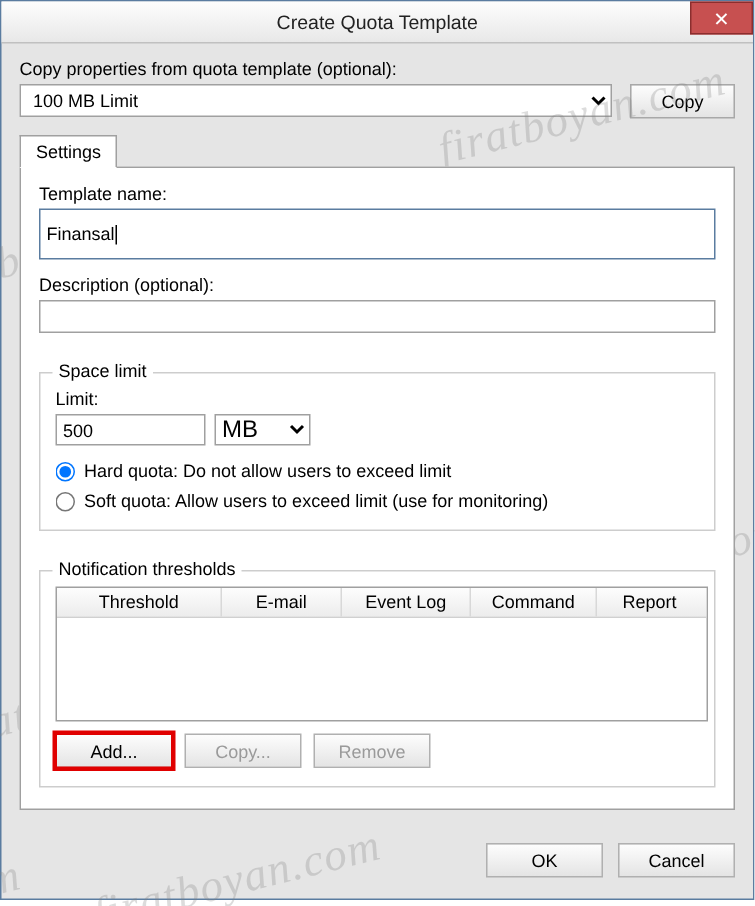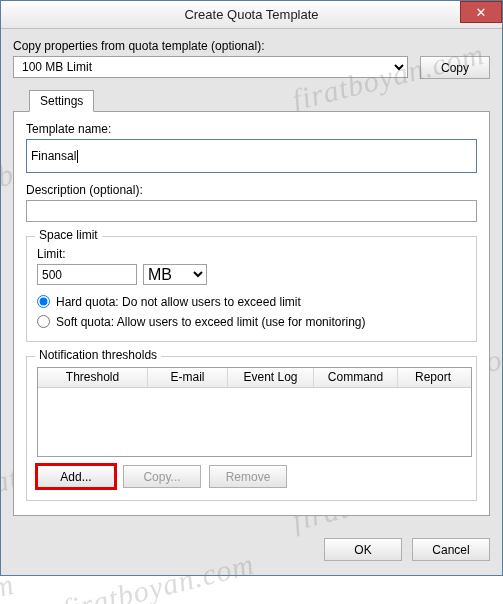--- a/index.html
+++ b/index.html
@@ -76,21 +76,20 @@
     z-index: 2;
   }
   .tab {
     padding: 3px 10px;
     border: 1px solid #a0a0a0;
     border-bottom: 1px solid #fff;
     background: #fff;
     font-size: 12px;
     position: relative;
     top: 1px;
-    margin-left: 16px;
   }
   .tab-panel {
     border: 1px solid #a0a0a0;
     background: #fff;
     padding: 10px 12px 14px 12px;
     position: relative;
     z-index: 1;
   }
   .lbl { color: #000; margin-bottom: 3px; }
   .txt {
@@ -110,21 +109,21 @@
   .cursor-bar::after{
     content:"";
     display:inline-block;
     width:1px; height:13px;
     background:#000;
     vertical-align:middle;
     margin-left:1px;
   }
   .group {
     border: 1px solid #cdcdcd;
-    margin-top: 14px;
+    margin-top: 26px;
     padding: 10px 4px 12px 10px;
     position: relative;
   }
   .group-title {
     position: absolute;
     top: -9px;
     left: 8px;
     background: #fff;
     padding: 0 4px;
     font-size: 12px;
@@ -138,21 +137,21 @@
     font-size: 12px;
   }
   .limit-row select {
     width: 64px;
     height: 21px;
     border: 1px solid #a0a0a0;
     background: #fff;
     font-size: 16px;
     margin-left: 6px;
   }
-  .radio-row { display:flex; align-items:flex-start; margin-top:10px; }
+  .radio-row { display:flex; align-items:flex-end; margin-top:10px; }
   .radio-row input { margin: 0 6px 0 0; }
   .radio-row label { font-size:12px; }
   .table-wrap {
     border: 1px solid #a0a0a0;
     height: 90px;
     background: #fff;
     overflow: hidden;
   }
   .thead {
     display:flex;

